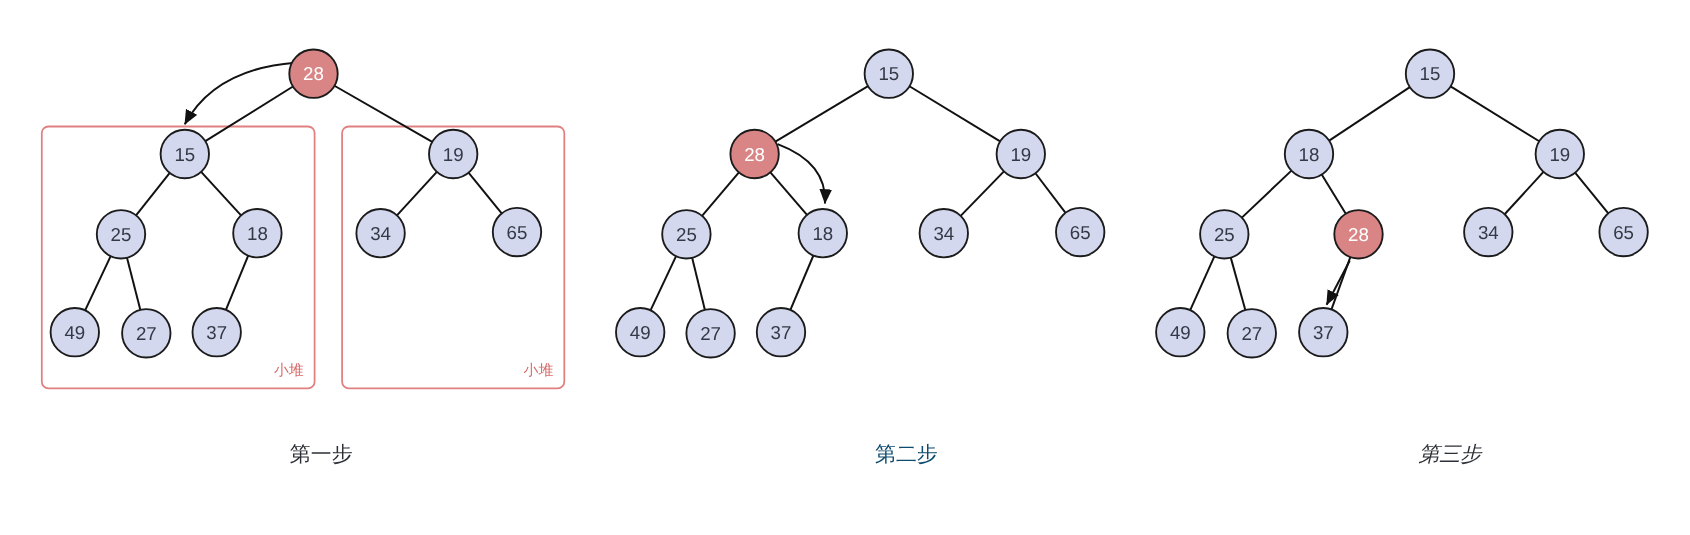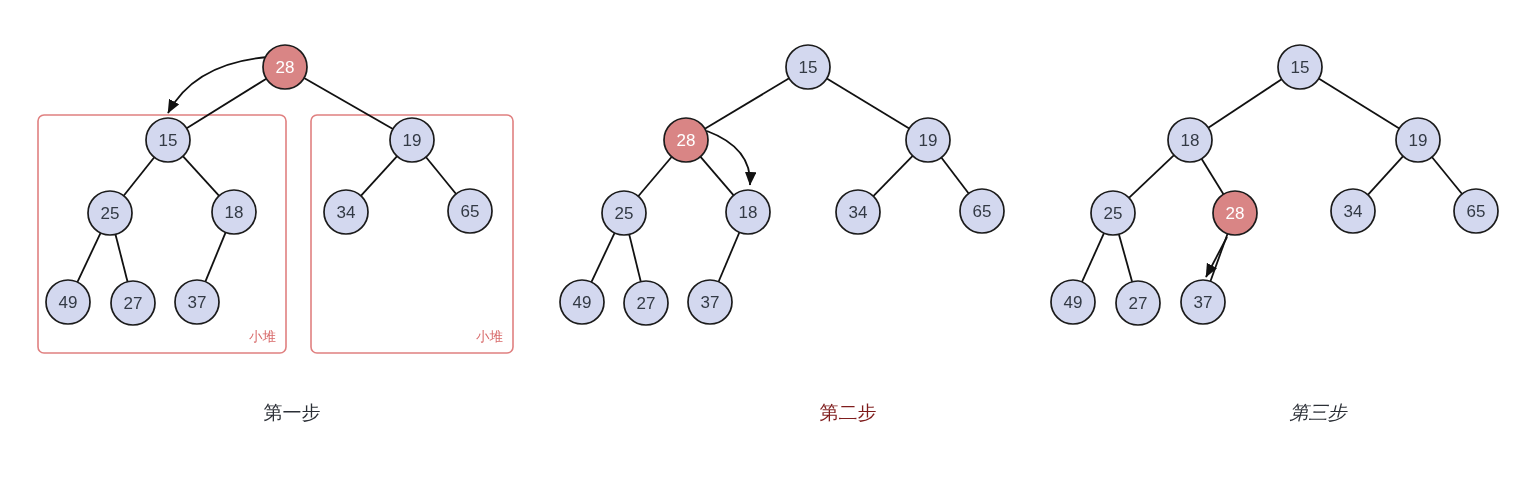--- a/index.html
+++ b/index.html
@@ -191,16 +191,16 @@
           <text x="1138" y="309" text-anchor="middle" font-size="17" fill="#333a45" font-family="&quot;Liberation Sans&quot;,&quot;DejaVu Sans&quot;,sans-serif">27</text>
         </g>
         <g>
           <circle cx="1203" cy="302" r="22" fill="#d3d8ef" stroke="#1b1b1b" stroke-width="1.7"></circle>
           <text x="1203" y="308" text-anchor="middle" font-size="17" fill="#333a45" font-family="&quot;Liberation Sans&quot;,&quot;DejaVu Sans&quot;,sans-serif">37</text>
         </g>
       </g>
   </svg>
   <div id="captions">
       <div class="caption" style="left: 292px; top: 400px; color: rgb(43, 47, 54); text-align: right;">第一步</div>
-      <div class="caption" style="left: 824px; top: 400px; color: #7f1d1d; margin-left: 24px;">第二步</div>
+      <div class="caption" style="left: 824px; top: 400px; color: #0c4a6e;">第二步</div>
       <div class="caption" style="left: 1318px; top: 400px; color: rgb(43, 47, 54); font-style: italic;">第三步</div>
     </div>
 </div>
 
 </body></html>

